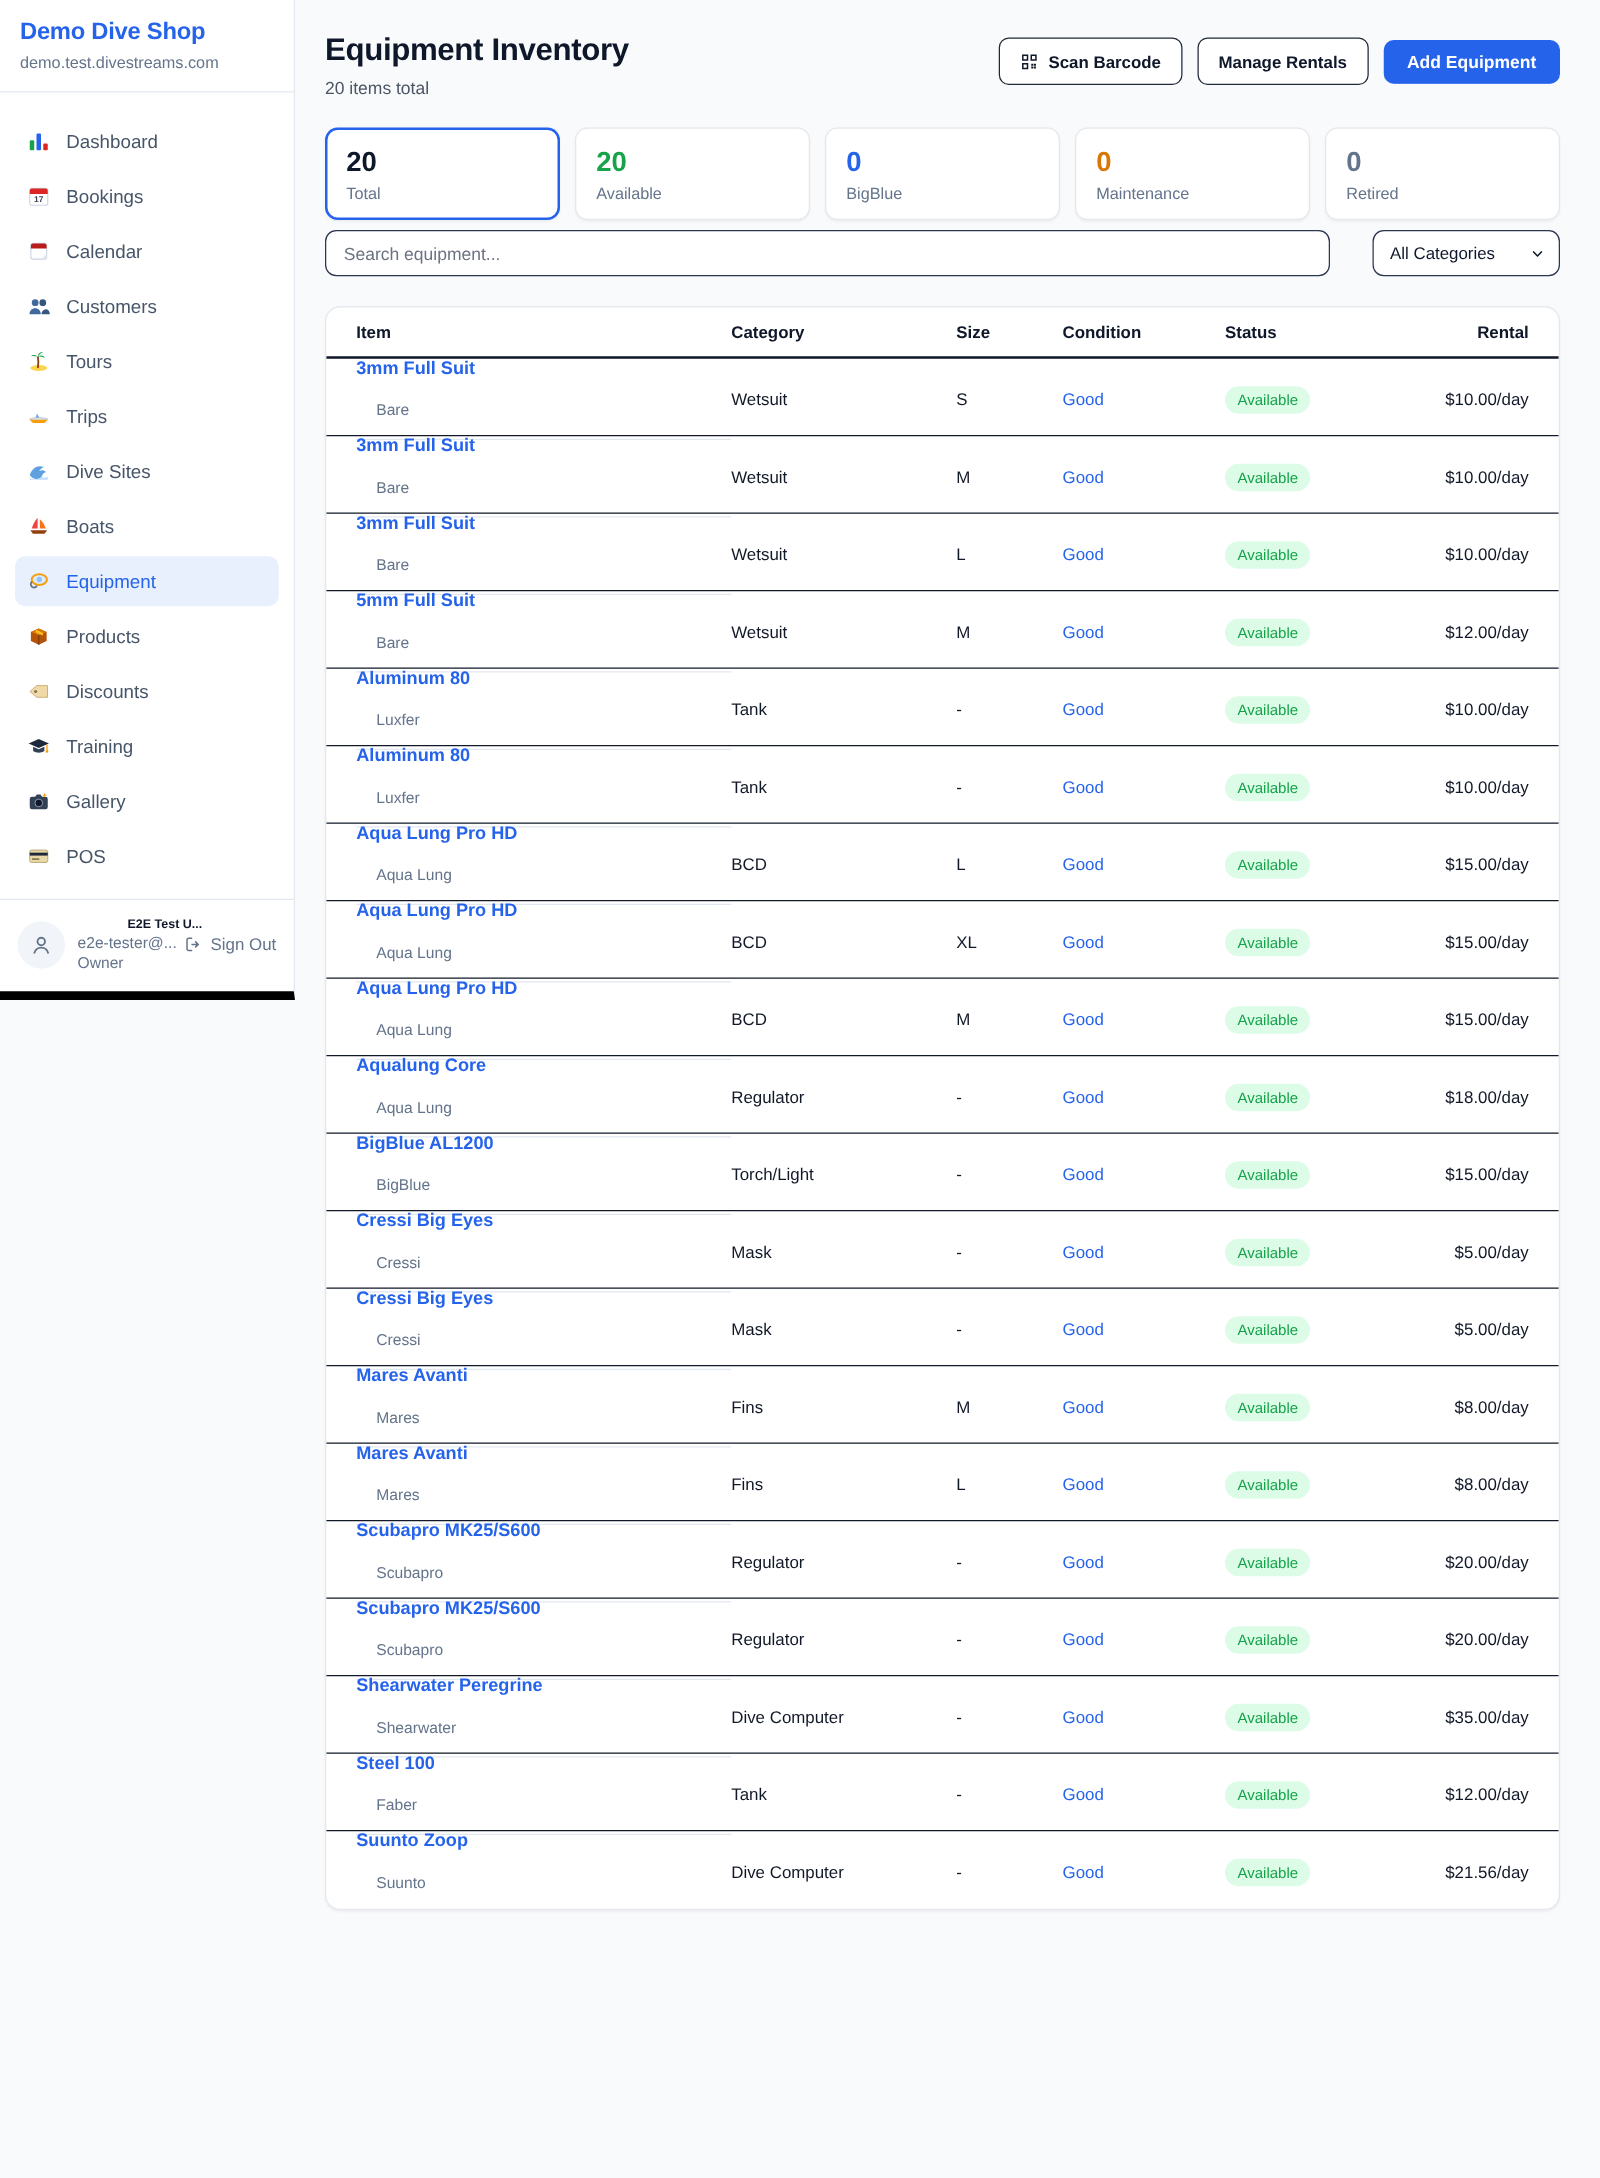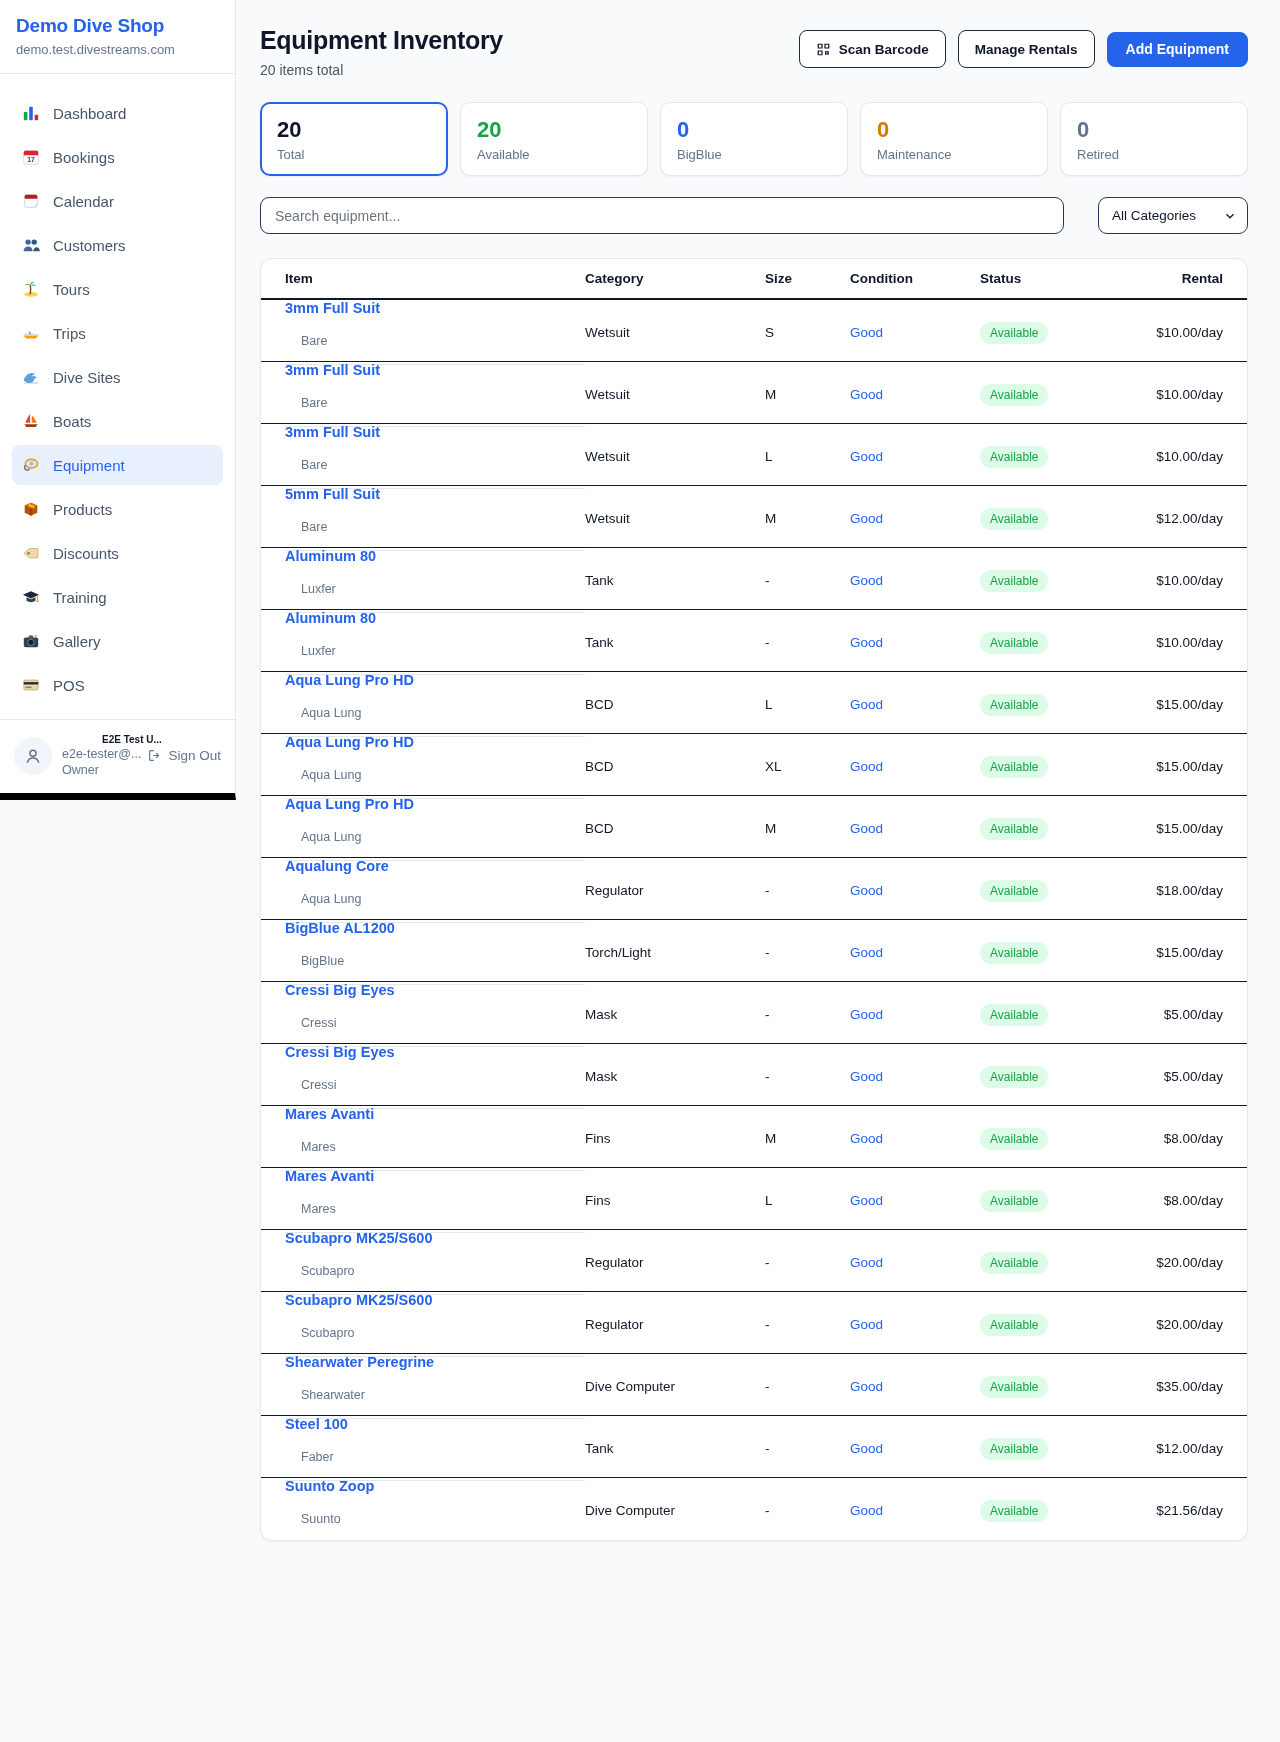--- a/index.html
+++ b/index.html
@@ -36,21 +36,21 @@
   .btn-outline { background:#fff; border:1px solid #1f2937; border-radius:8px; height:38px; padding:0 16px; font-size:13.5px; font-weight:600; color:#0f172a; }
   .btn-outline .icon { width:15px; height:15px; }
   .btn-primary { background:#2563eb; border:1px solid #2563eb; color:#fff; border-radius:8px; height:35px; padding:0 18px; font-size:14px; font-weight:600; }
 
   .stats { display:flex; gap:12px; margin-top:24px; }
   .stat-card { flex:1; background:#fff; border:1px solid #e5e7eb; border-radius:10px; padding:14px 16px 13px; box-shadow:0 1px 2px rgba(16,24,40,.05); cursor:pointer; }
   .stat-card.active { border:2px solid #2563eb; padding:13px 15px 12px; }
   .stat-value { font-size:22px; font-weight:800; }
   .stat-label { font-size:13px; color:#64748b; margin-top:4px; }
 
-  .filters { display:flex; gap:34px; margin-top:21px; }
+  .filters { display:flex; gap:34px; margin-top:8px; }
   .search-input { flex:1; height:37px; border:1px solid #2b3650; border-radius:9px; padding:0 14px; font-size:14px; color:#0f172a; background:#fff; font-family:inherit; outline:none; }
   .search-input::placeholder { color:#6b7280; }
   .category-select { width:150px; height:37px; border:1px solid #2b3650; border-radius:9px; background:#fff; display:flex; align-items:center; justify-content:space-between; padding:0 10px 0 13px; font-size:13.5px; color:#0f172a; cursor:pointer; }
   .category-select .icon { width:14px; height:14px; }
 
   .table-card { margin-top:24px; background:#fff; border:1px solid #e5e7eb; border-radius:12px; box-shadow:0 1px 2px rgba(16,24,40,.05); overflow:hidden; }
   .t-head, .t-row { display:grid; grid-template-columns:300px 180px 85px 130px 162px 1fr; align-items:center; padding:0 24px; }
   .t-head { height:41px; border-bottom:2px solid #0f172a; font-size:13.5px; font-weight:700; color:#0f172a; }
   .t-row { height:62px; border-bottom:1px solid #111827; }
   div.t-row:last-of-type { border-bottom:none; }

